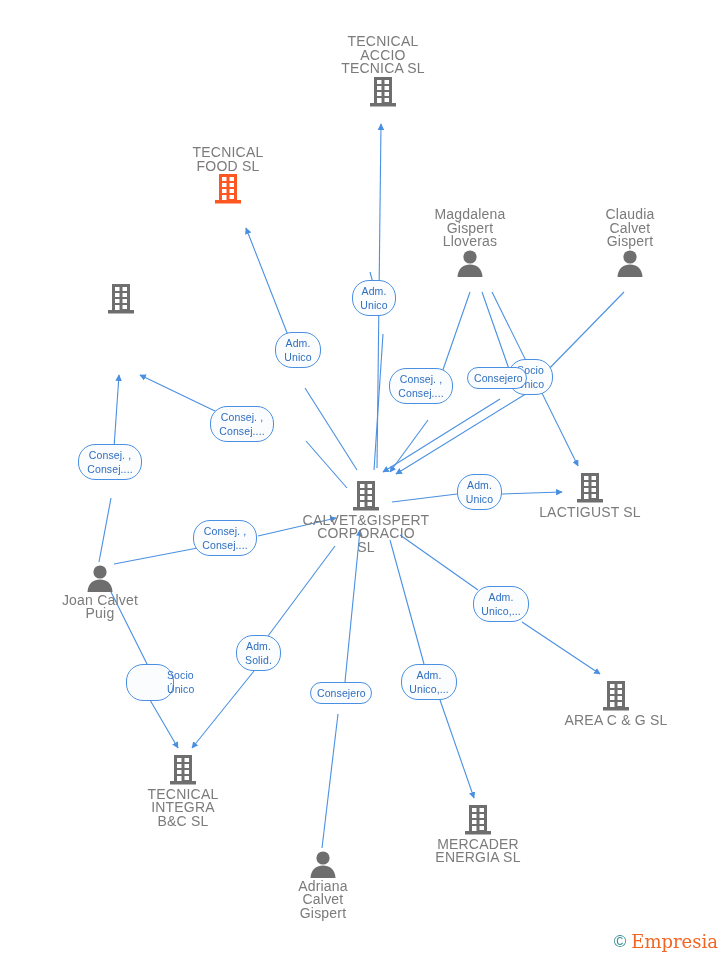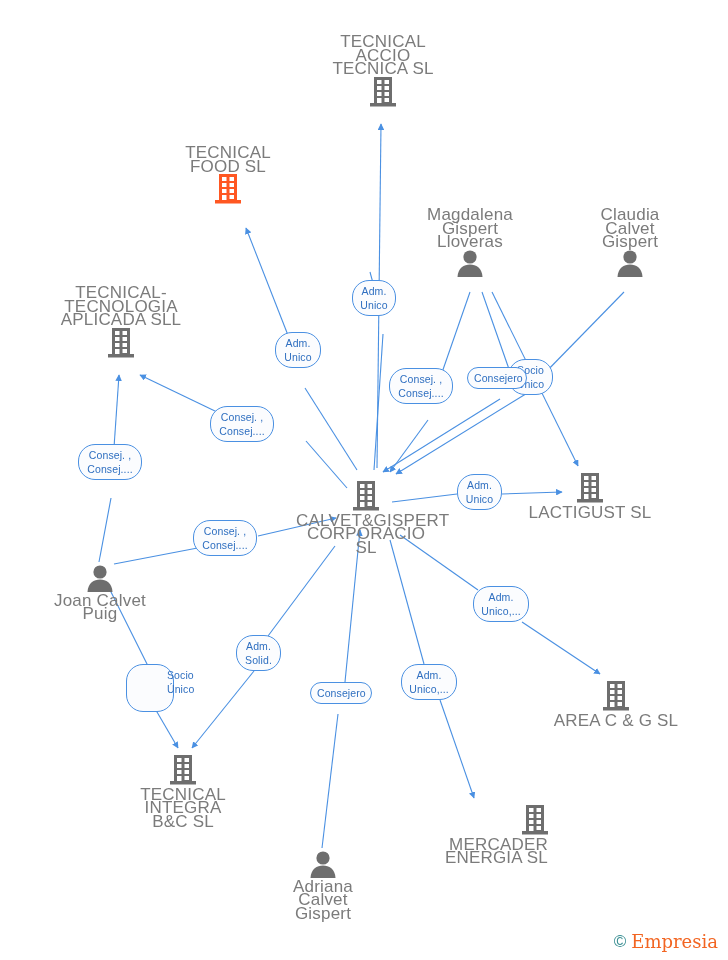--- a/index.html
+++ b/index.html
@@ -27,21 +27,21 @@
   }
   .node {
     position: absolute;
     width: 140px;
     margin-left: -70px;
     text-align: center;
     line-height: 13.5px;
   }
   .node .node-label {
     display: block;
-    font-size: 17px;
+    font-size: 14px;
     color: #7b7b7b;
     letter-spacing: 0.2px;
     white-space: pre-line;
   }
   .node .node-icon {
     display: block;
     margin: 0 auto;
   }
   .node.below .node-icon { margin-top: 2px; }
   .node.above .node-label { margin-top: 3px; }
@@ -172,23 +172,20 @@
         <rect x="7" y="16" width="4.5" height="4" fill="#fff"></rect>
         <rect x="14.5" y="16" width="4.5" height="4" fill="#fff"></rect>
         <rect x="7" y="22" width="4.5" height="5" fill="#fff"></rect>
         <rect x="14.5" y="22" width="4.5" height="4" fill="#fff"></rect>
         <rect x="0" y="27" width="26" height="3.5" fill="#ff5722"></rect>
       </svg>
     </span>
   </div>
 
   <div class="node above" style="left:121px; top:283px;">
-    <span class="node-label">TECNICAL-
-TECNOLOGIA
-APLICADA SLL</span>
     <span class="node-icon">
       <svg width="26" height="32" viewBox="0 0 26 32" xmlns="http://www.w3.org/2000/svg">
         <rect x="4" y="1" width="18" height="26" fill="#6e6e6e"></rect>
         <rect x="7" y="4" width="4.5" height="4" fill="#fff"></rect>
         <rect x="14.5" y="4" width="4.5" height="4" fill="#fff"></rect>
         <rect x="7" y="10" width="4.5" height="4" fill="#fff"></rect>
         <rect x="14.5" y="10" width="4.5" height="4" fill="#fff"></rect>
         <rect x="7" y="16" width="4.5" height="4" fill="#fff"></rect>
         <rect x="14.5" y="16" width="4.5" height="4" fill="#fff"></rect>
         <rect x="7" y="22" width="4.5" height="5" fill="#fff"></rect>
@@ -302,21 +299,21 @@
         <rect x="7" y="22" width="4.5" height="5" fill="#fff"></rect>
         <rect x="14.5" y="22" width="4.5" height="4" fill="#fff"></rect>
         <rect x="0" y="27" width="26" height="3.5" fill="#6e6e6e"></rect>
       </svg>
     </span>
     <span class="node-label">TECNICAL
 INTEGRA
 B&amp;C SL</span>
   </div>
 
-  <div class="node below" style="left:478px; top:802px;text-align:right;">
+  <div class="node below" style="left:478px; top:802px;">
     <span class="node-icon">
       <svg width="26" height="32" viewBox="0 0 26 32" xmlns="http://www.w3.org/2000/svg">
         <rect x="4" y="1" width="18" height="26" fill="#6e6e6e"></rect>
         <rect x="7" y="4" width="4.5" height="4" fill="#fff"></rect>
         <rect x="14.5" y="4" width="4.5" height="4" fill="#fff"></rect>
         <rect x="7" y="10" width="4.5" height="4" fill="#fff"></rect>
         <rect x="14.5" y="10" width="4.5" height="4" fill="#fff"></rect>
         <rect x="7" y="16" width="4.5" height="4" fill="#fff"></rect>
         <rect x="14.5" y="16" width="4.5" height="4" fill="#fff"></rect>
         <rect x="7" y="22" width="4.5" height="5" fill="#fff"></rect>
@@ -365,21 +362,21 @@
 
   <div class="edge-label" style="left:193px; top:520px; width:64px; height:36px;">Consej. ,
 Consej....</div>
 
   <div class="edge-label" style="left:473px; top:586px; width:56px; height:36px;">Adm.
 Unico,...</div>
 
   <div class="edge-label" style="left:236px; top:635px; width:45px; height:36px;">Adm.
 Solid.</div>
 
-  <div class="edge-label" style="left:126px; top:664px; width:45px; height:48px;padding-left:40px;">Socio
+  <div class="edge-label" style="left:126px; top:664px; width:45px; height:37px;padding-left:40px;">Socio
 Único</div>
 
   <div class="edge-label" style="left:401px; top:664px; width:56px; height:36px;">Adm.
 Unico,...</div>
 
   <div class="edge-label" style="left:310px; top:682px; width:62px; height:22px; line-height:14px; padding-top:3px;">Consejero</div>
 
   <div class="watermark">
     <span class="wm-c">©</span>
     <span class="wm-text">Empresia</span>

